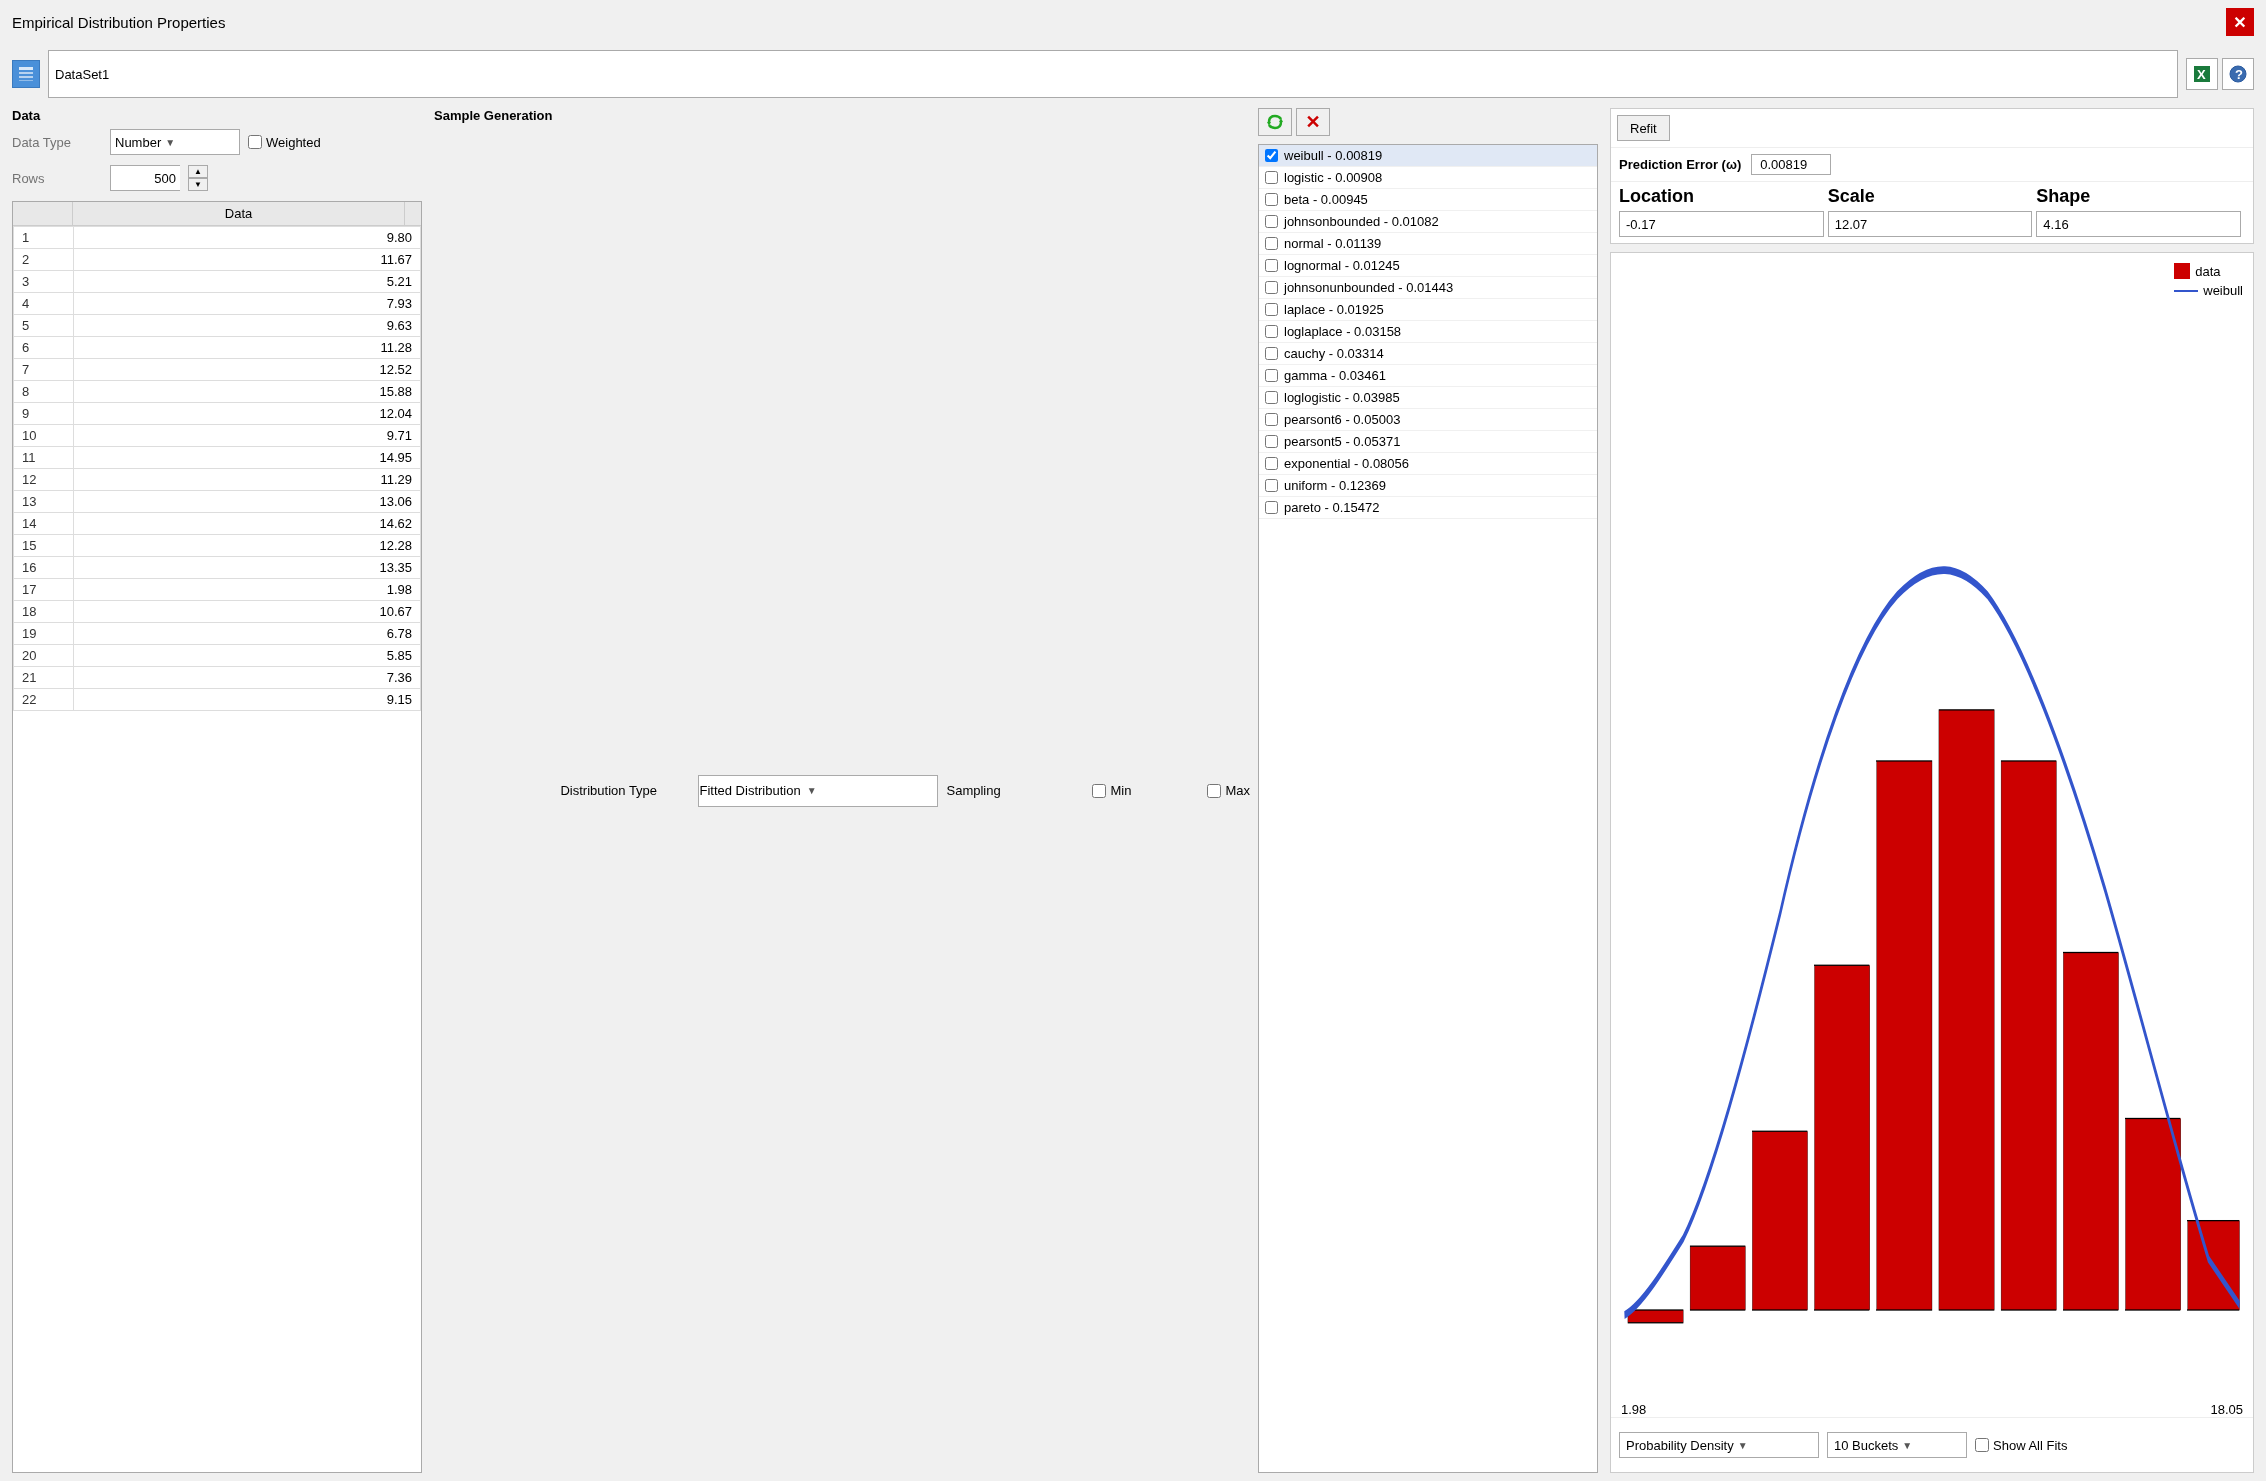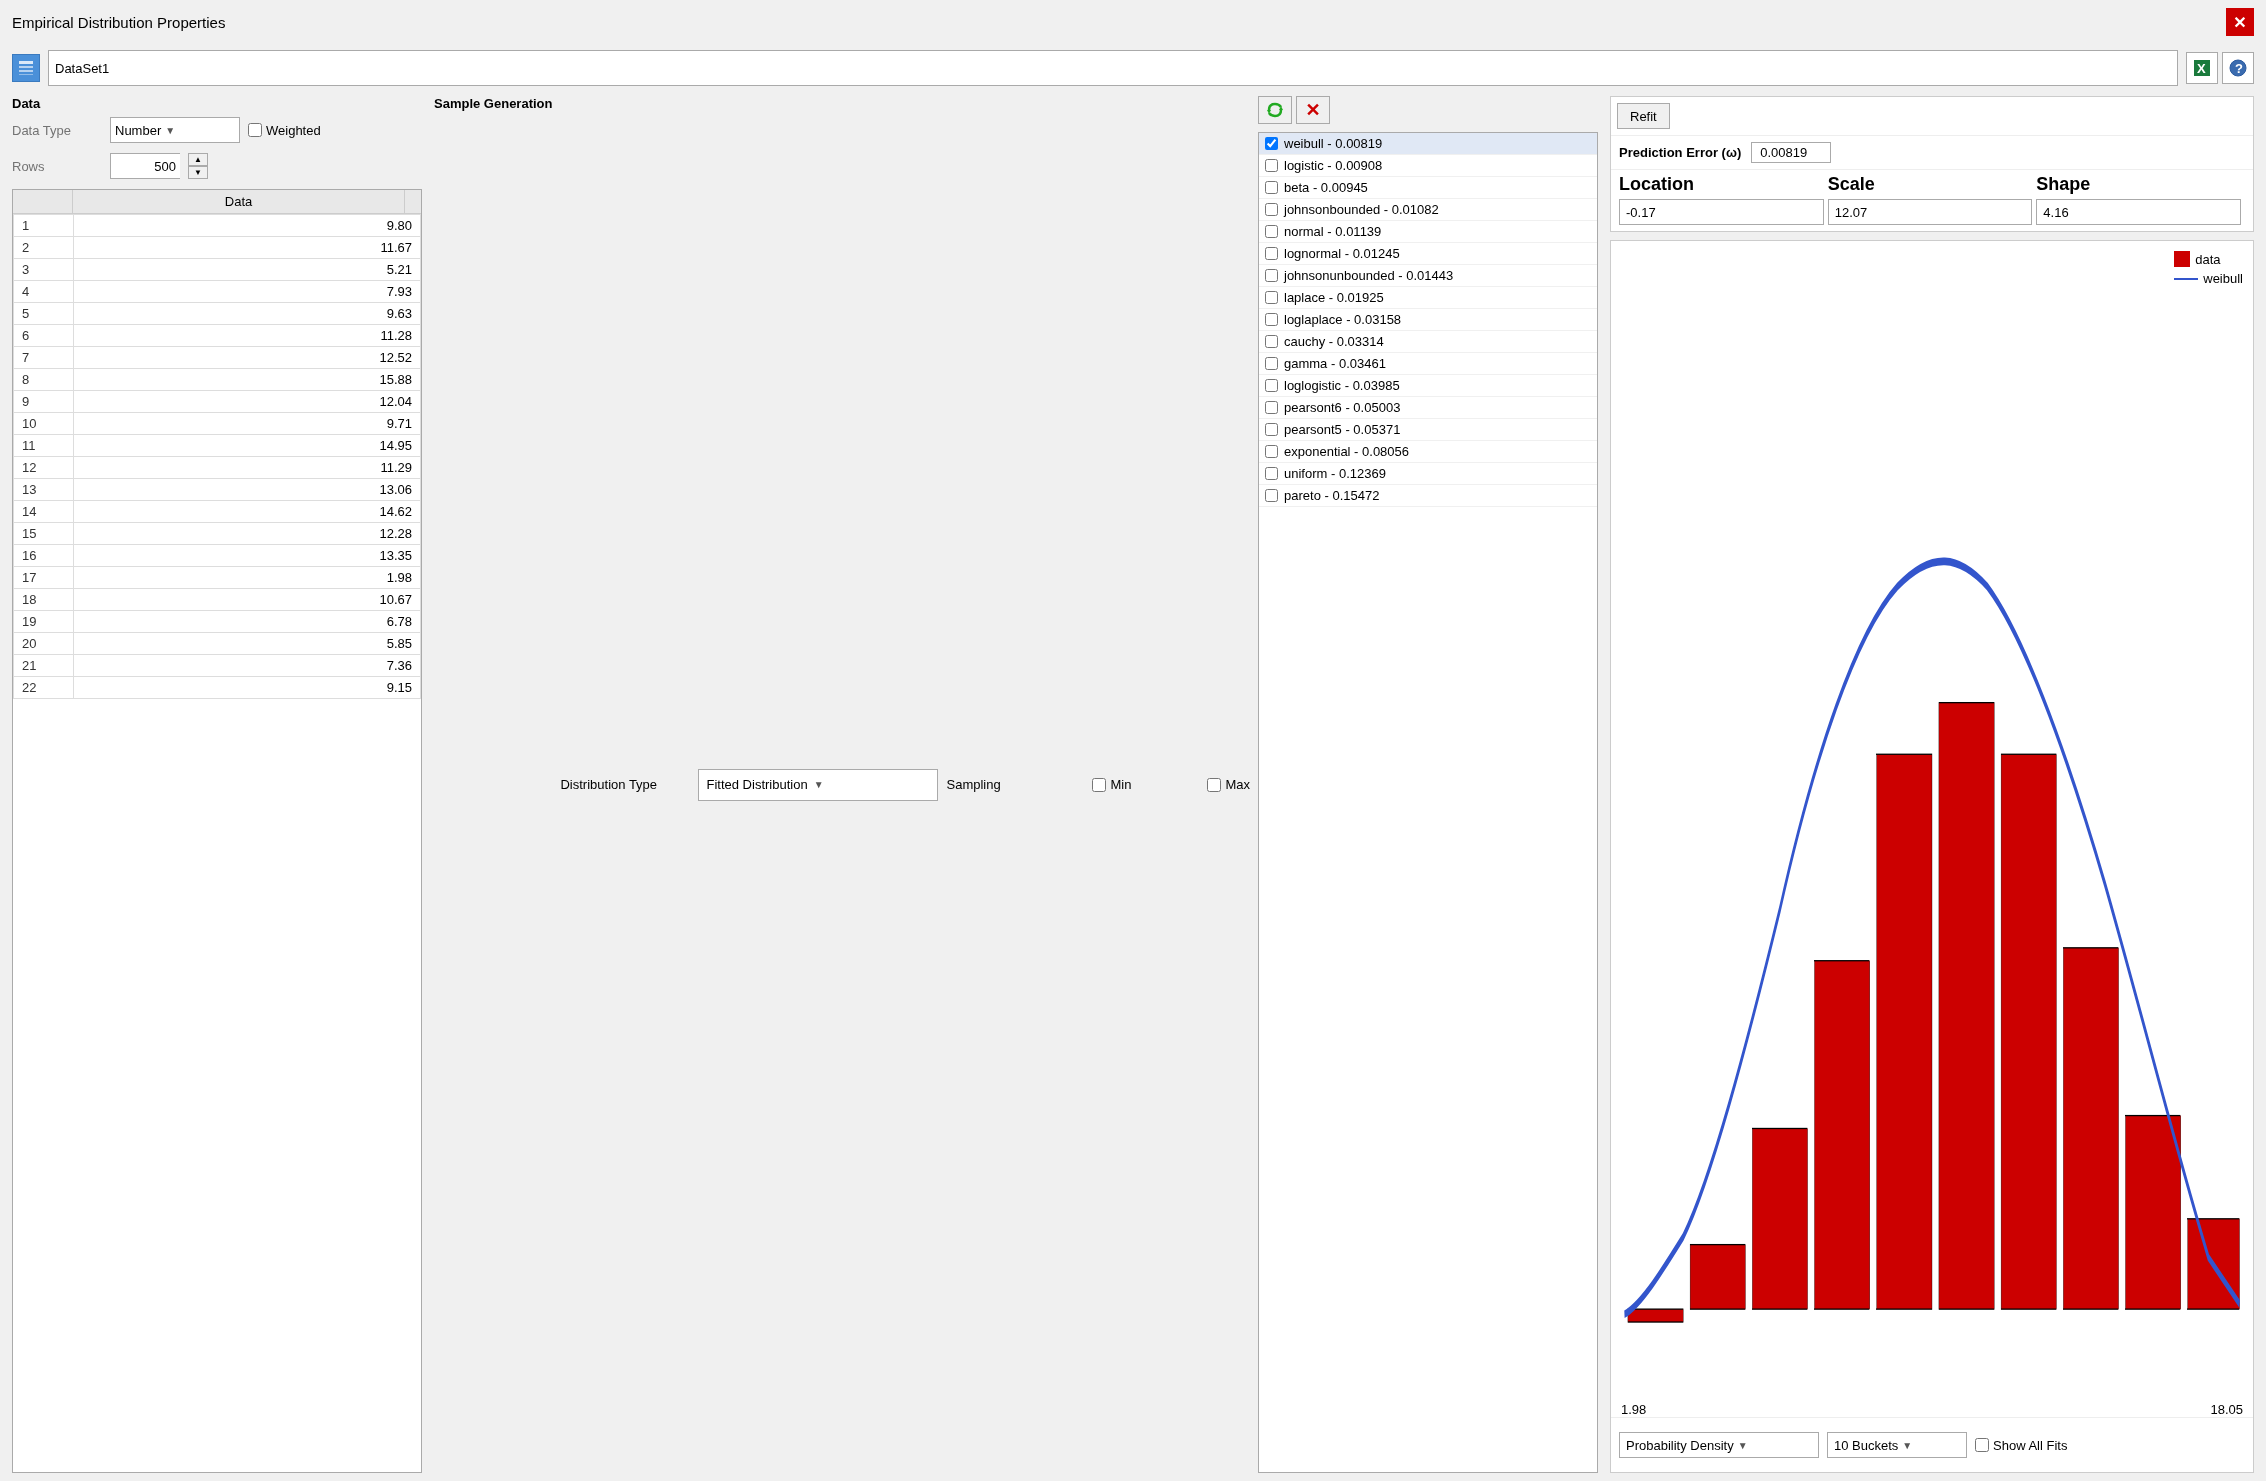--- a/index.html
+++ b/index.html
@@ -3,42 +3,42 @@
   <meta charset="utf-8">
   <style>
     * { box-sizing: border-box; margin: 0; padding: 0; font-family: Arial, sans-serif; font-size: 13px; }
     body { background: #f0f0f0; width: 2266px; height: 1481px; overflow: hidden; }
     .window { background: #f0f0f0; width: 100%; height: 100%; display: flex; flex-direction: column; }
     .title-bar { background: #f0f0f0; padding: 8px 12px; display: flex; align-items: center; justify-content: space-between; }
     .title-bar-left { font-size: 15px; font-weight: normal; color: #000; }
     .title-close { background: #cc0000; color: white; border: none; width: 28px; height: 28px; font-size: 16px; cursor: pointer; display: flex; align-items: center; justify-content: center; font-weight: bold; }
     .dataset-row { padding: 6px 12px; display: flex; align-items: center; gap: 8px; }
     .dataset-icon { width: 28px; height: 28px; background: #4a90d9; display: flex; align-items: center; justify-content: center; color: white; font-size: 11px; font-weight: bold; border: 1px solid #3a7abf; }
-    .dataset-input { flex: 1; height: 36px; border: 1px solid #aaa; padding: 0 6px; font-size: 13px; background: white; }
+    .dataset-input { flex: 1; height: 48px; border: 1px solid #aaa; padding: 0 6px; font-size: 13px; background: white; }
     .dataset-actions { display: flex; gap: 4px; }
     .icon-btn { width: 32px; height: 32px; border: 1px solid #aaa; background: white; cursor: pointer; display: flex; align-items: center; justify-content: center; font-size: 14px; }
     .main-content { display: flex; flex: 1; padding: 4px 12px 8px 12px; gap: 12px; }
     .left-panel { display: flex; flex-direction: column; width: 410px; gap: 6px; }
     .right-panel { flex: 1; display: flex; flex-direction: row; gap: 8px; }
     .form-row { display: flex; align-items: center; gap: 8px; margin-bottom: 4px; }
     .form-label { width: 90px; color: #737373; }
     .select-box { height: 26px; border: 1px solid #aaa; background: white; padding: 0 4px; display: flex; align-items: center; gap: 4px; cursor: pointer; min-width: 120px; }
     .checkbox-label { display: flex; align-items: center; gap: 4px; cursor: pointer; }
     input[type=checkbox] { width: 14px; height: 14px; }
     .rows-input { width: 70px; height: 26px; border: 1px solid #aaa; border-right: none; padding: 0 4px; text-align: right; }
     .spinner { display: flex; flex-direction: column; }
     .spinner-btn { width: 20px; height: 13px; border: 1px solid #aaa; background: #f0f0f0; display: flex; align-items: center; justify-content: center; cursor: pointer; font-size: 8px; line-height: 1; }
     .data-table-container { flex: 1; border: 1px solid #aaa; background: white; overflow: hidden; display: flex; flex-direction: column; }
     .data-table { width: 100%; border-collapse: collapse; }
     .data-table td { border: 1px solid #ddd; padding: 3px 8px; }
     .data-table td:first-child { text-align: left; color: #333; width: 60px; }
     .data-table td:last-child { text-align: right; }
     .table-scroll { overflow-y: auto; flex: 1; }
     .dist-type-row { display: flex; align-items: center; gap: 8px; }
-    .dist-dropdown { height: 32px; border: 1px solid #aaa; background: white; padding: 0 7px; display: flex; align-items: center; gap: 6px; min-width: 220px; cursor: pointer; }
+    .dist-dropdown { height: 32px; border: 1px solid #aaa; background: white; padding: 0 0; display: flex; align-items: center; gap: 6px; min-width: 220px; cursor: pointer; }
     .sampling-row { display: flex; align-items: center; gap: 16px; }
     .middle-section { display: flex; gap: 12px; }
     .fit-list-panel { width: 340px; display: flex; flex-direction: column; gap: 4px; }
     .fit-toolbar { display: flex; gap: 4px; margin-bottom: 4px; }
     .fit-toolbar-btn { width: 34px; height: 28px; border: 1px solid #aaa; background: #f0f0f0; cursor: pointer; display: flex; align-items: center; justify-content: center; font-size: 16px; }
     .fit-list { border: 1px solid #aaa; background: white; flex: 1; overflow-y: auto; }
     .fit-item { display: flex; align-items: center; padding: 3px 6px; gap: 6px; border-bottom: 1px solid #f0f0f0; }
     .fit-item.selected { background: #e0e8f5; }
     .fit-item input[type=checkbox] { width: 13px; height: 13px; }
     .params-chart-panel { flex: 1; display: flex; flex-direction: column; gap: 8px; }

